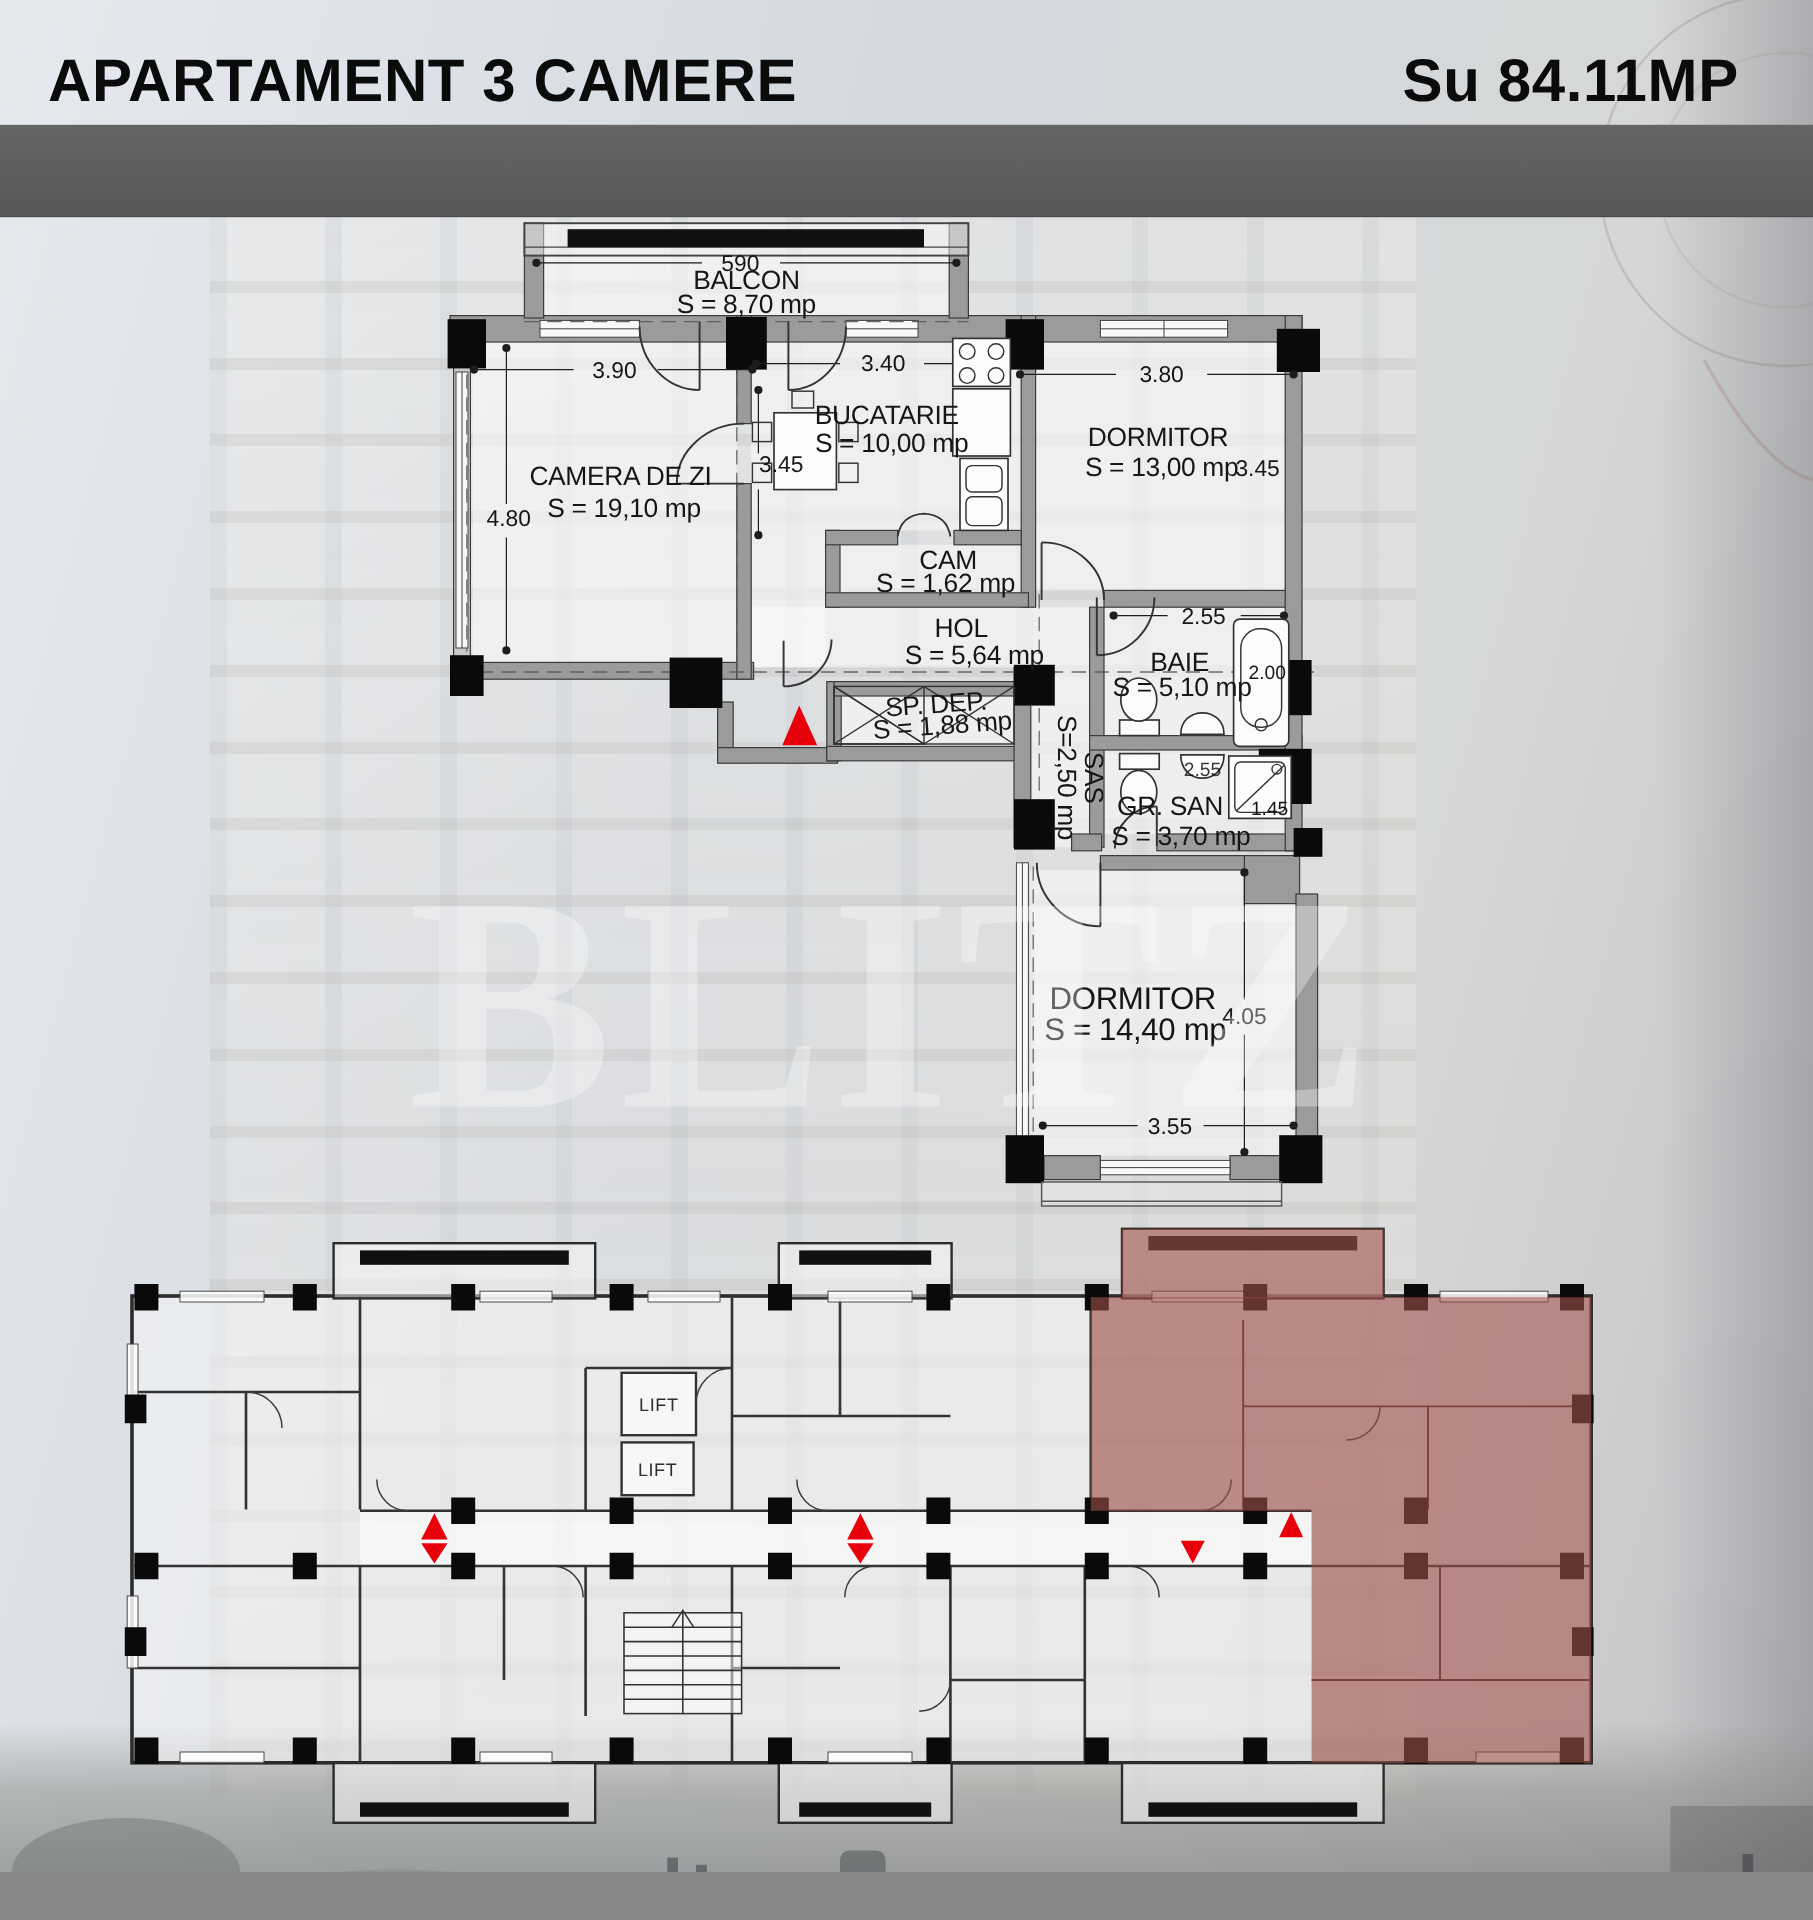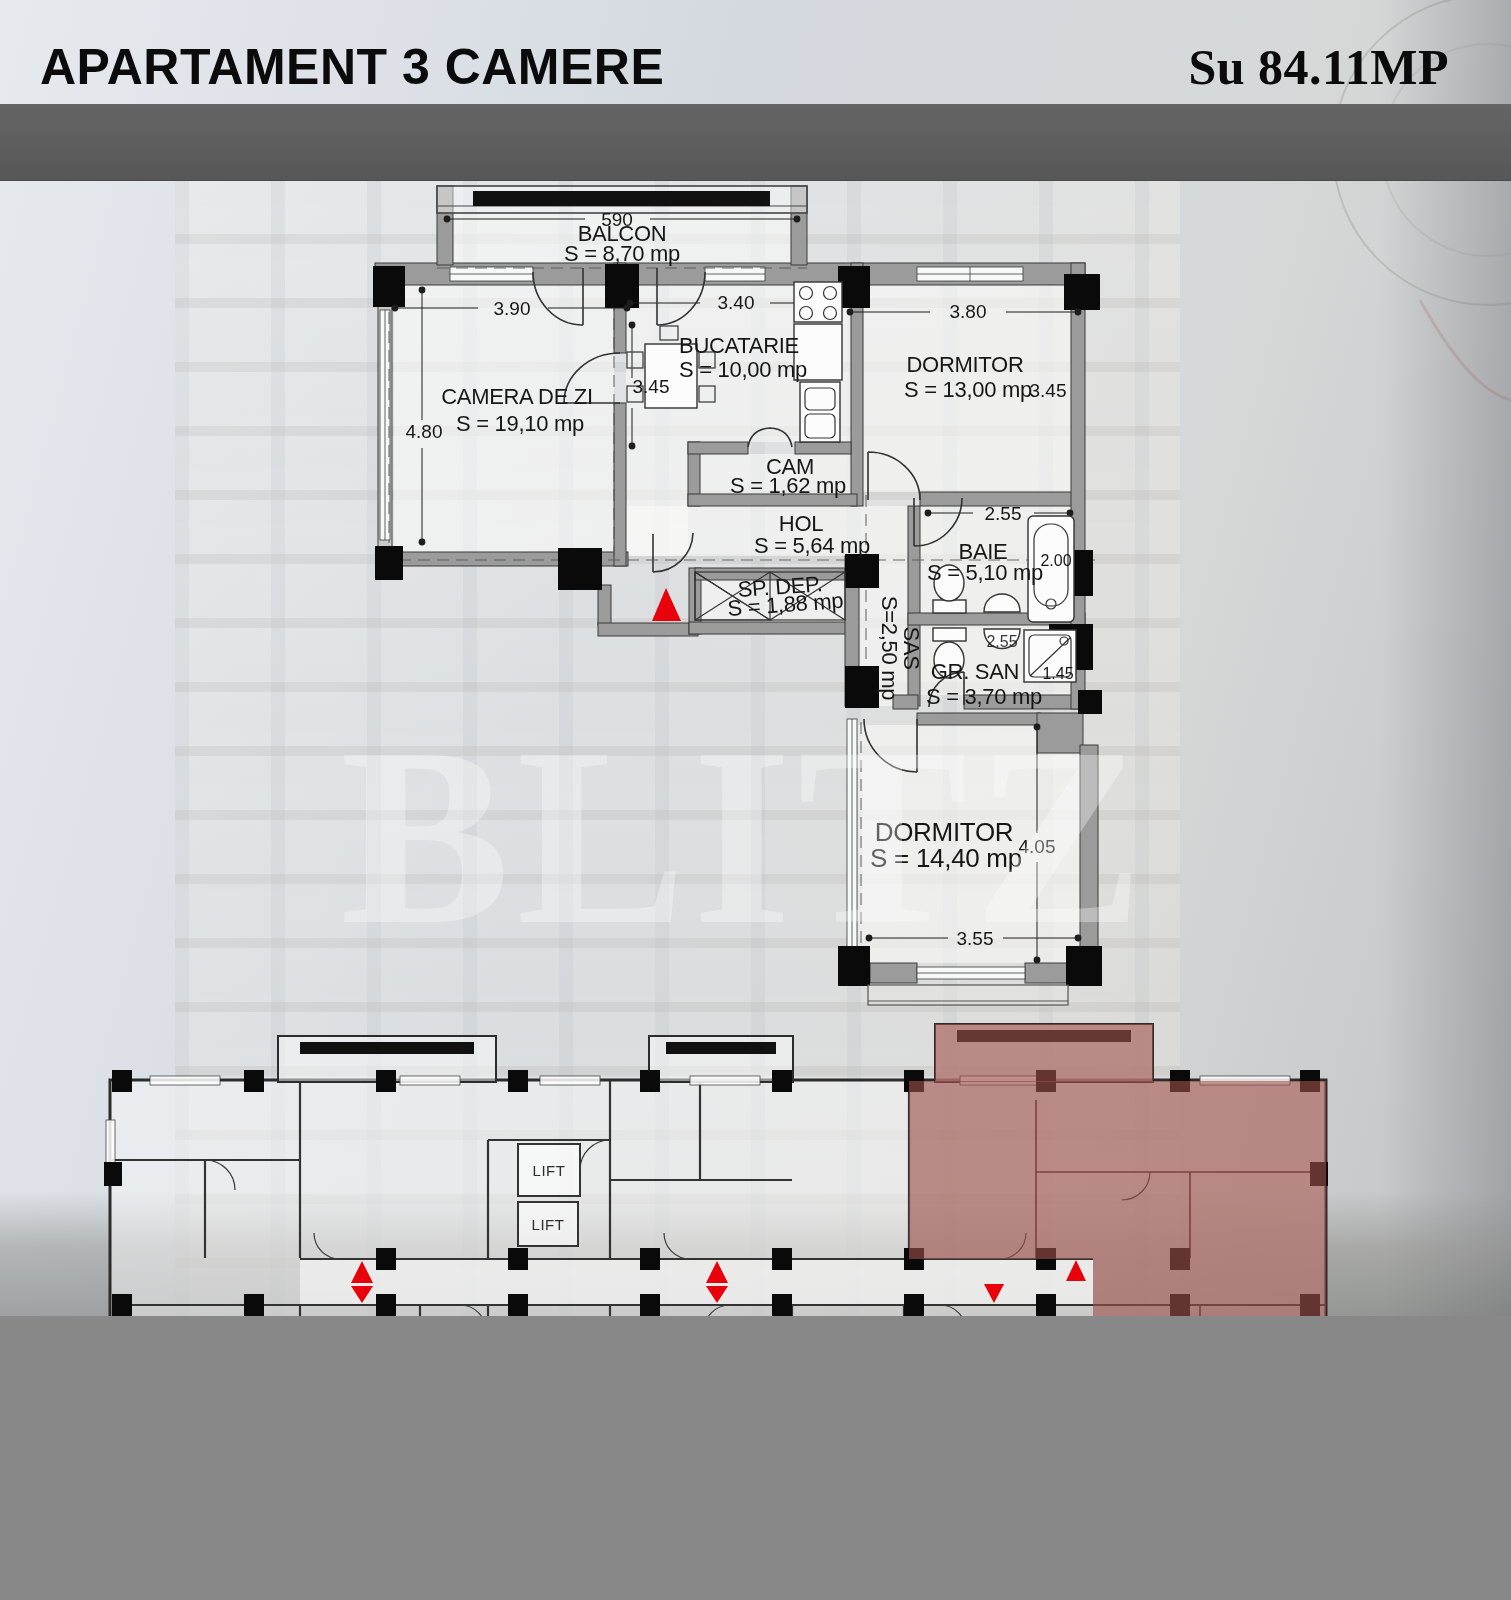--- a/index.html
+++ b/index.html
@@ -1,34 +1,34 @@
 <!DOCTYPE html>
 <html><head>
 <meta charset="utf-8">
 <style>
   html,body{margin:0;padding:0;background:#888;}
-  .canvas{position:relative;width:1511px;height:1316px;overflow:hidden;
+  .canvas{position:relative;width:1511px;height:1560px;overflow:hidden;
     font-family:"Liberation Sans",sans-serif;
     background:linear-gradient(105deg,#e6eaef 0%,#d4d9e0 40%,#d6d8d8 72%,#c0c2c4 100%);}
   .bg-building{position:absolute;left:175px;top:180px;width:1005px;height:1315px;
     background:
       repeating-linear-gradient(180deg,rgba(244,242,238,0) 0 54px,rgba(168,164,158,.22) 54px 64px),
       repeating-linear-gradient(90deg,rgba(128,138,150,.10) 0 14px,rgba(255,255,255,0) 14px 96px),
       linear-gradient(180deg,rgba(240,238,234,.55),rgba(224,221,216,.45));
     opacity:.8;}
   .bg-ground{position:absolute;left:0;bottom:0;width:100%;height:125px;
     background:linear-gradient(180deg,rgba(165,165,160,0),rgba(138,138,133,.5) 45%,rgba(108,110,106,.55));}
   .bg-right{position:absolute;right:0;top:0;width:130px;height:100%;
     background:linear-gradient(90deg,rgba(110,112,118,0),rgba(100,102,108,.35));}
   .header-bar{position:absolute;left:0;top:104px;width:100%;height:76px;
     background:linear-gradient(180deg,#656565,#575757);border-bottom:1px solid #4a4a4a;z-index:3;}
   .header-title{position:absolute;left:40px;top:38px;font-weight:700;font-size:50px;
     color:#0b0b0b;letter-spacing:0.5px;z-index:4;white-space:nowrap;}
   .header-surface{position:absolute;right:62px;top:38px;font-weight:700;font-size:50px;
-    color:#0b0b0b;letter-spacing:0.5px;z-index:4;white-space:nowrap;font-family:Liberation Serif, serif;}
+    color:#0b0b0b;letter-spacing:0.5px;z-index:4;white-space:nowrap;}
   svg{position:absolute;left:0;top:0;z-index:2;}
   .rn{font-family:"Liberation Sans",sans-serif;font-size:22px;fill:#161616;text-anchor:middle;letter-spacing:-0.3px;}
   .rn2{font-family:"Liberation Sans",sans-serif;font-size:26px;fill:#161616;text-anchor:middle;letter-spacing:-0.3px;}
   .dm{font-family:"Liberation Sans",sans-serif;font-size:19px;fill:#161616;text-anchor:middle;}
   .dms{font-family:"Liberation Sans",sans-serif;font-size:16px;fill:#161616;text-anchor:middle;}
   .lift{font-family:"Liberation Sans",sans-serif;font-size:15px;fill:#2e2e2e;text-anchor:middle;letter-spacing:.5px;}
   .wm{font-family:"Liberation Serif",serif;font-weight:bold;font-size:255px;
     fill:rgba(255,255,255,.33);text-anchor:middle;letter-spacing:6px;}
   .wall{fill:#9b9b9b;stroke:#3b3b3b;stroke-width:1;}
   .win{fill:#f7f8f8;stroke:#3b3b3b;stroke-width:.8;}

